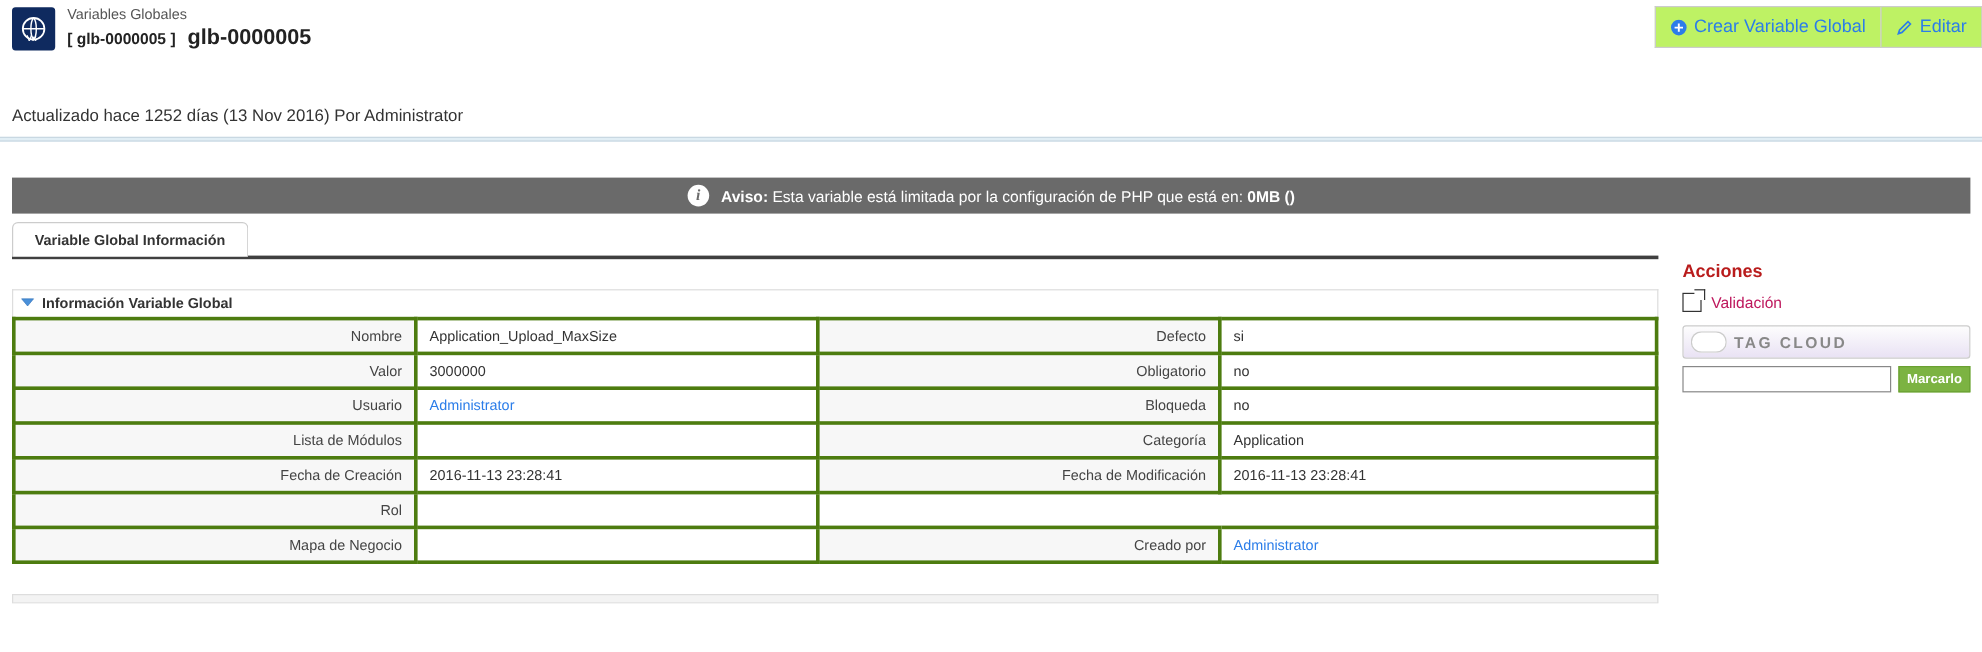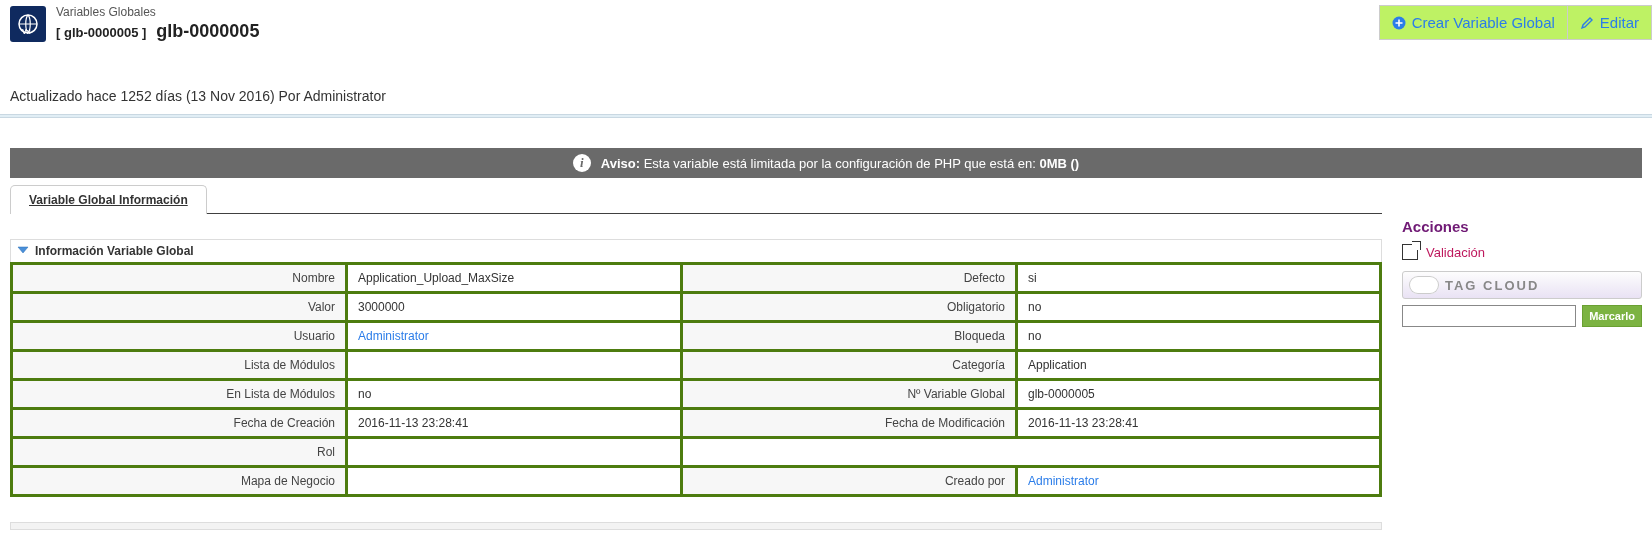--- a/index.html
+++ b/index.html
@@ -61,21 +61,21 @@
       width: 18px; height: 18px; border-radius: 50%; background: #fff; color: #6a6a6a;
       display: inline-flex; align-items: center; justify-content: center; font-weight: bold;
       margin-right: 10px; font-style: italic; font-family: Georgia, serif;
     }
     .notice-bar b { font-weight: bold; }
 
     .main-wrap { display: flex; padding: 0 10px; }
     .left-col { flex: 1; }
     .right-col { width: 260px; padding-left: 20px; padding-top: 40px; }
 
-    .tabs { display: flex; border-bottom: 1px solid #404040; margin-top: 6px; text-decoration: underline; }
+    .tabs { display: flex; border-bottom: 3px solid #404040; margin-top: 6px; }
     .tab {
       padding: 7px 18px;
       border: 1px solid #ccc;
       border-bottom: none;
       border-radius: 5px 5px 0 0;
       background: #fff;
       font-size: 12px;
       font-weight: bold;
       color: #333;
       position: relative;
@@ -111,21 +111,21 @@
       width: 335px;
     }
     table.detail td.val { background: #fff; color: #333; }
     table.detail td.label2 {
       background: #f7f7f7;
       text-align: right;
       color: #444;
     }
     .link { color: #2b7de9; cursor: pointer; }
 
-    .right-col h3 { font-size: 15px; font-weight: bold; margin-bottom: 6px; color: #701a75; }
+    .right-col h3 { font-size: 15px; font-weight: bold; margin-bottom: 6px; color: #b91c1c; }
     .action-item { display: flex; align-items: center; gap: 8px; font-size: 13px; color: #be185d; padding: 3px 0; cursor: pointer; }
     .action-icon { width: 16px; height: 16px; border: 1.5px solid #333; position: relative; }
     .action-icon::after {
       content: ''; position: absolute; width: 8px; height: 8px; border-top: 1.5px solid #333; border-right: 1.5px solid #333;
       top: -4px; right: -4px; background: #fff; transform: rotate(0deg);
     }
 
     .tagcloud {
       margin-top: 8px;
       background: linear-gradient(#fdfdfd, #e9e2f4);
@@ -244,26 +244,20 @@
           <td class="label2">Bloqueda</td>
           <td class="val">no</td>
         </tr>
         <tr>
           <td class="label">Lista de Módulos</td>
           <td class="val"></td>
           <td class="label2">Categoría</td>
           <td class="val">Application</td>
         </tr>
         <tr>
-          <td class="label">En Lista de Módulos</td>
-          <td class="val">no</td>
-          <td class="label2">Nº Variable Global</td>
-          <td class="val">glb-0000005</td>
-        </tr>
-        <tr>
           <td class="label">Fecha de Creación</td>
           <td class="val">2016-11-13 23:28:41</td>
           <td class="label2">Fecha de Modificación</td>
           <td class="val">2016-11-13 23:28:41</td>
         </tr>
         <tr>
           <td class="label">Rol</td>
           <td class="val"></td>
           <td class="label2" style="border-left:none;border-right:none;background:#fff"></td>
           <td class="val" style="border-left:none"></td>

